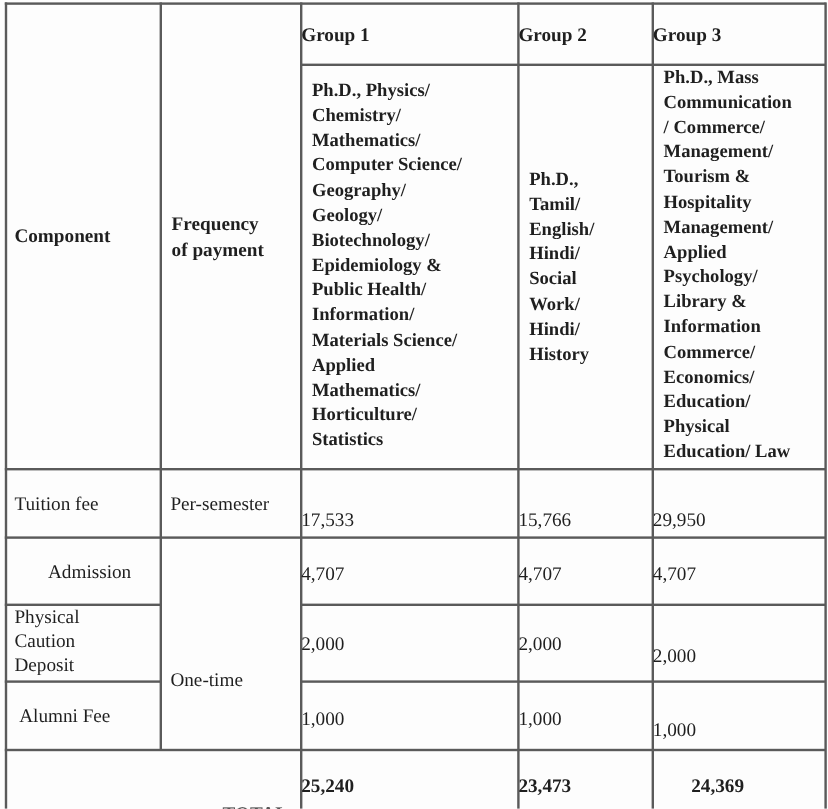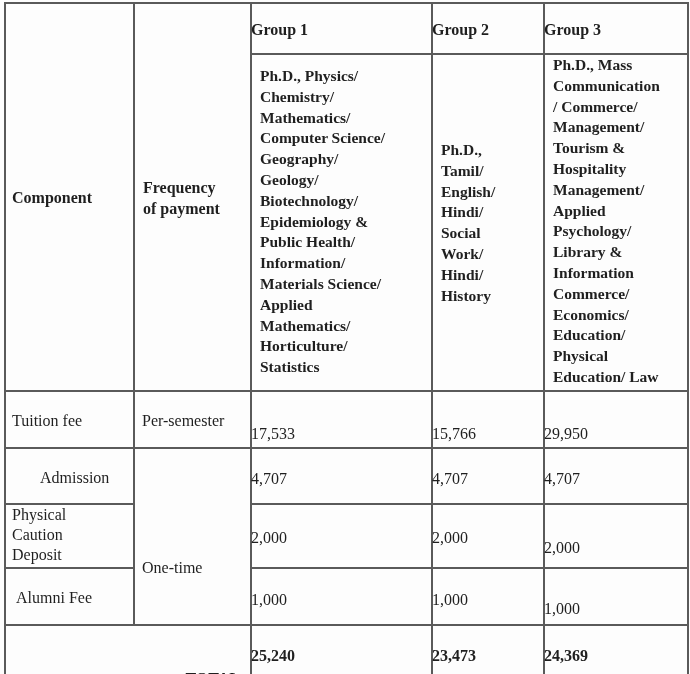--- a/index.html
+++ b/index.html
@@ -118,15 +118,15 @@
   <div class="cell t16 center" style="left:544px; width:144px; top:537px;">2,000</div>
 
   <div class="cell t16" style="left:16px; top:587px;text-align:center;">Alumni Fee</div>
   <div class="cell t16 center" style="left:251px; width:181px; top:589px;">1,000</div>
   <div class="cell t16 center" style="left:432px; width:112px; top:589px;">1,000</div>
   <div class="cell t16 center" style="left:544px; width:144px; top:598px;">1,000</div>
 
   <div class="cell t16 b" style="left:4px; width:236px; top:668px; text-align:right;">TOTAL</div>
   <div class="cell t16 b center" style="left:251px; width:181px; top:645px;">25,240</div>
   <div class="cell t16 b center" style="left:432px; width:112px; top:645px;">23,473</div>
-  <div class="cell t16 b center" style="left:544px; width:144px; top:645px;">24,369</div>
+  <div class="cell t16 b center" style="left:544px; width:144px; top:645px;padding-left:32px;">24,369</div>
 
 </div>
 
 </body></html>

